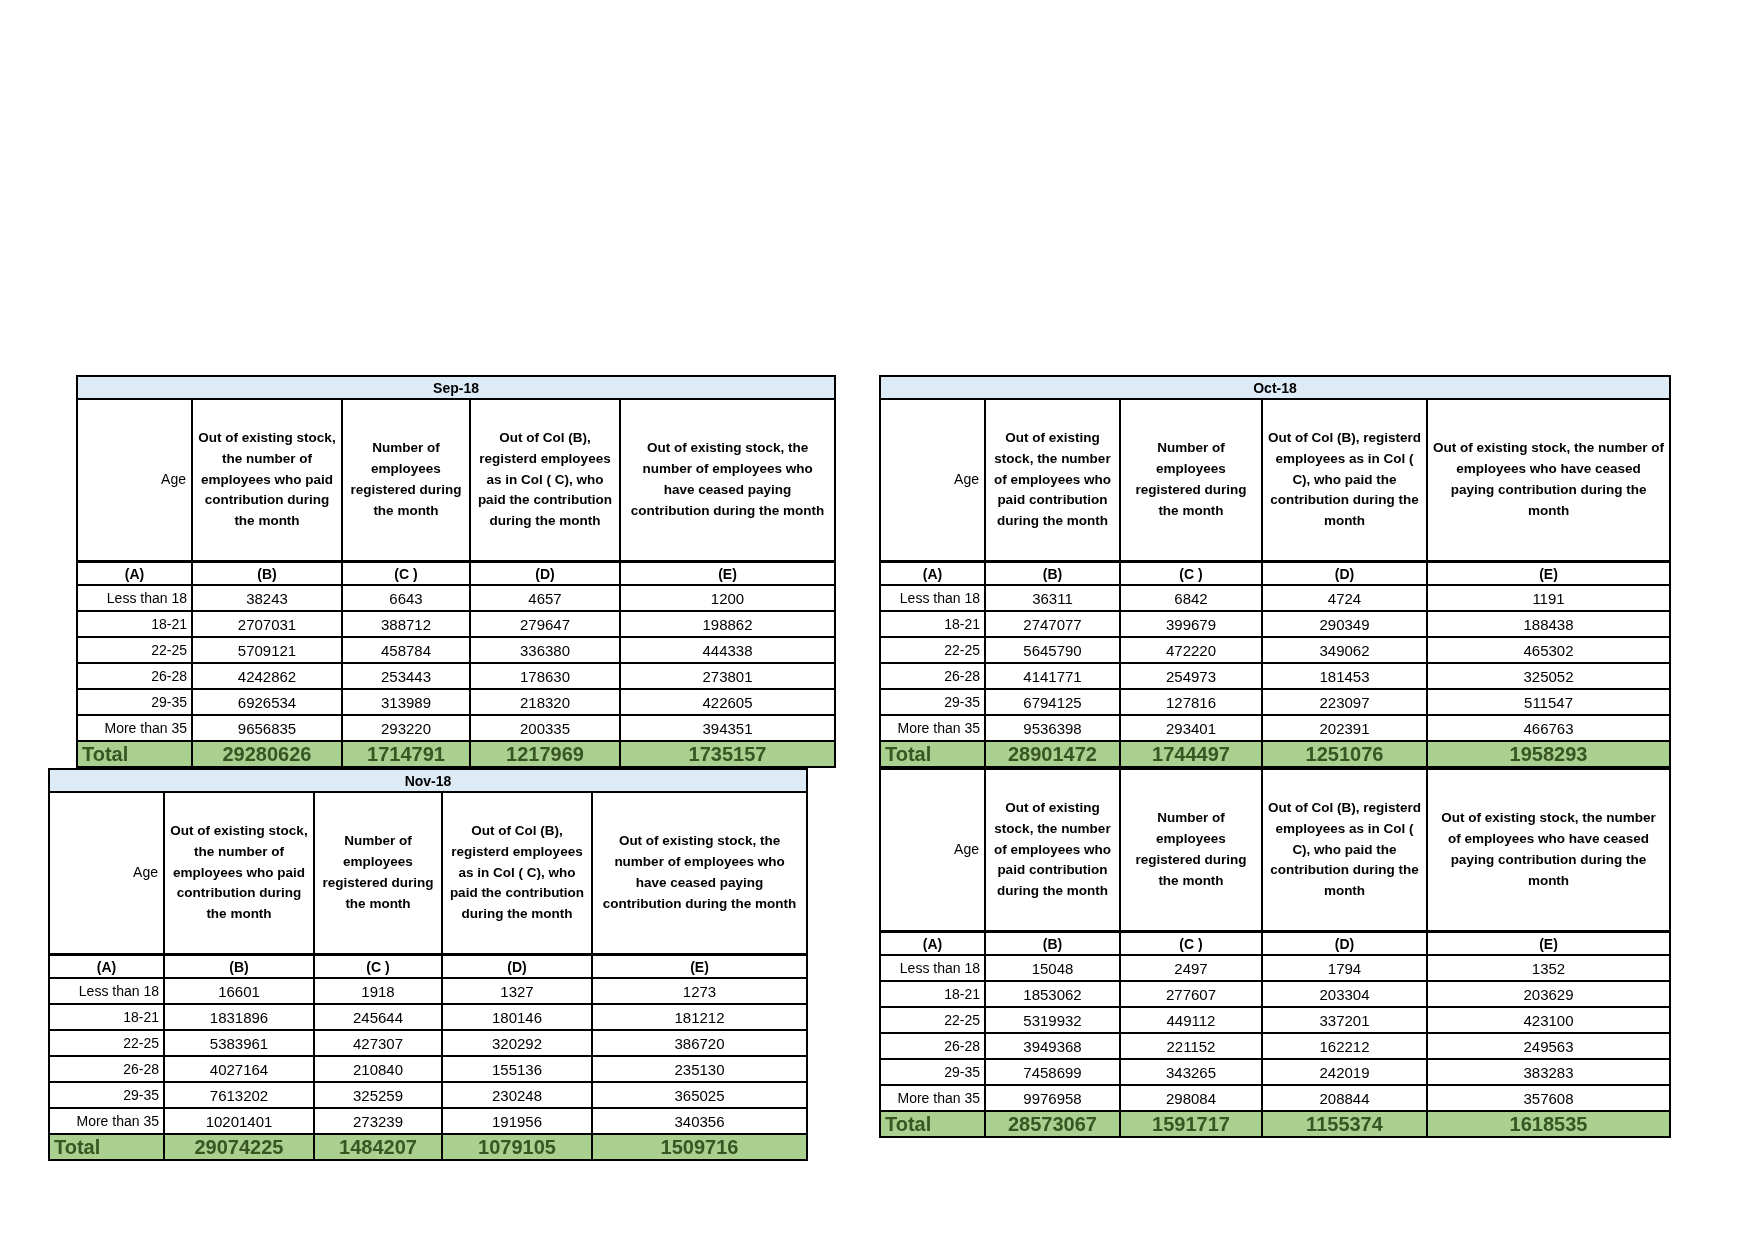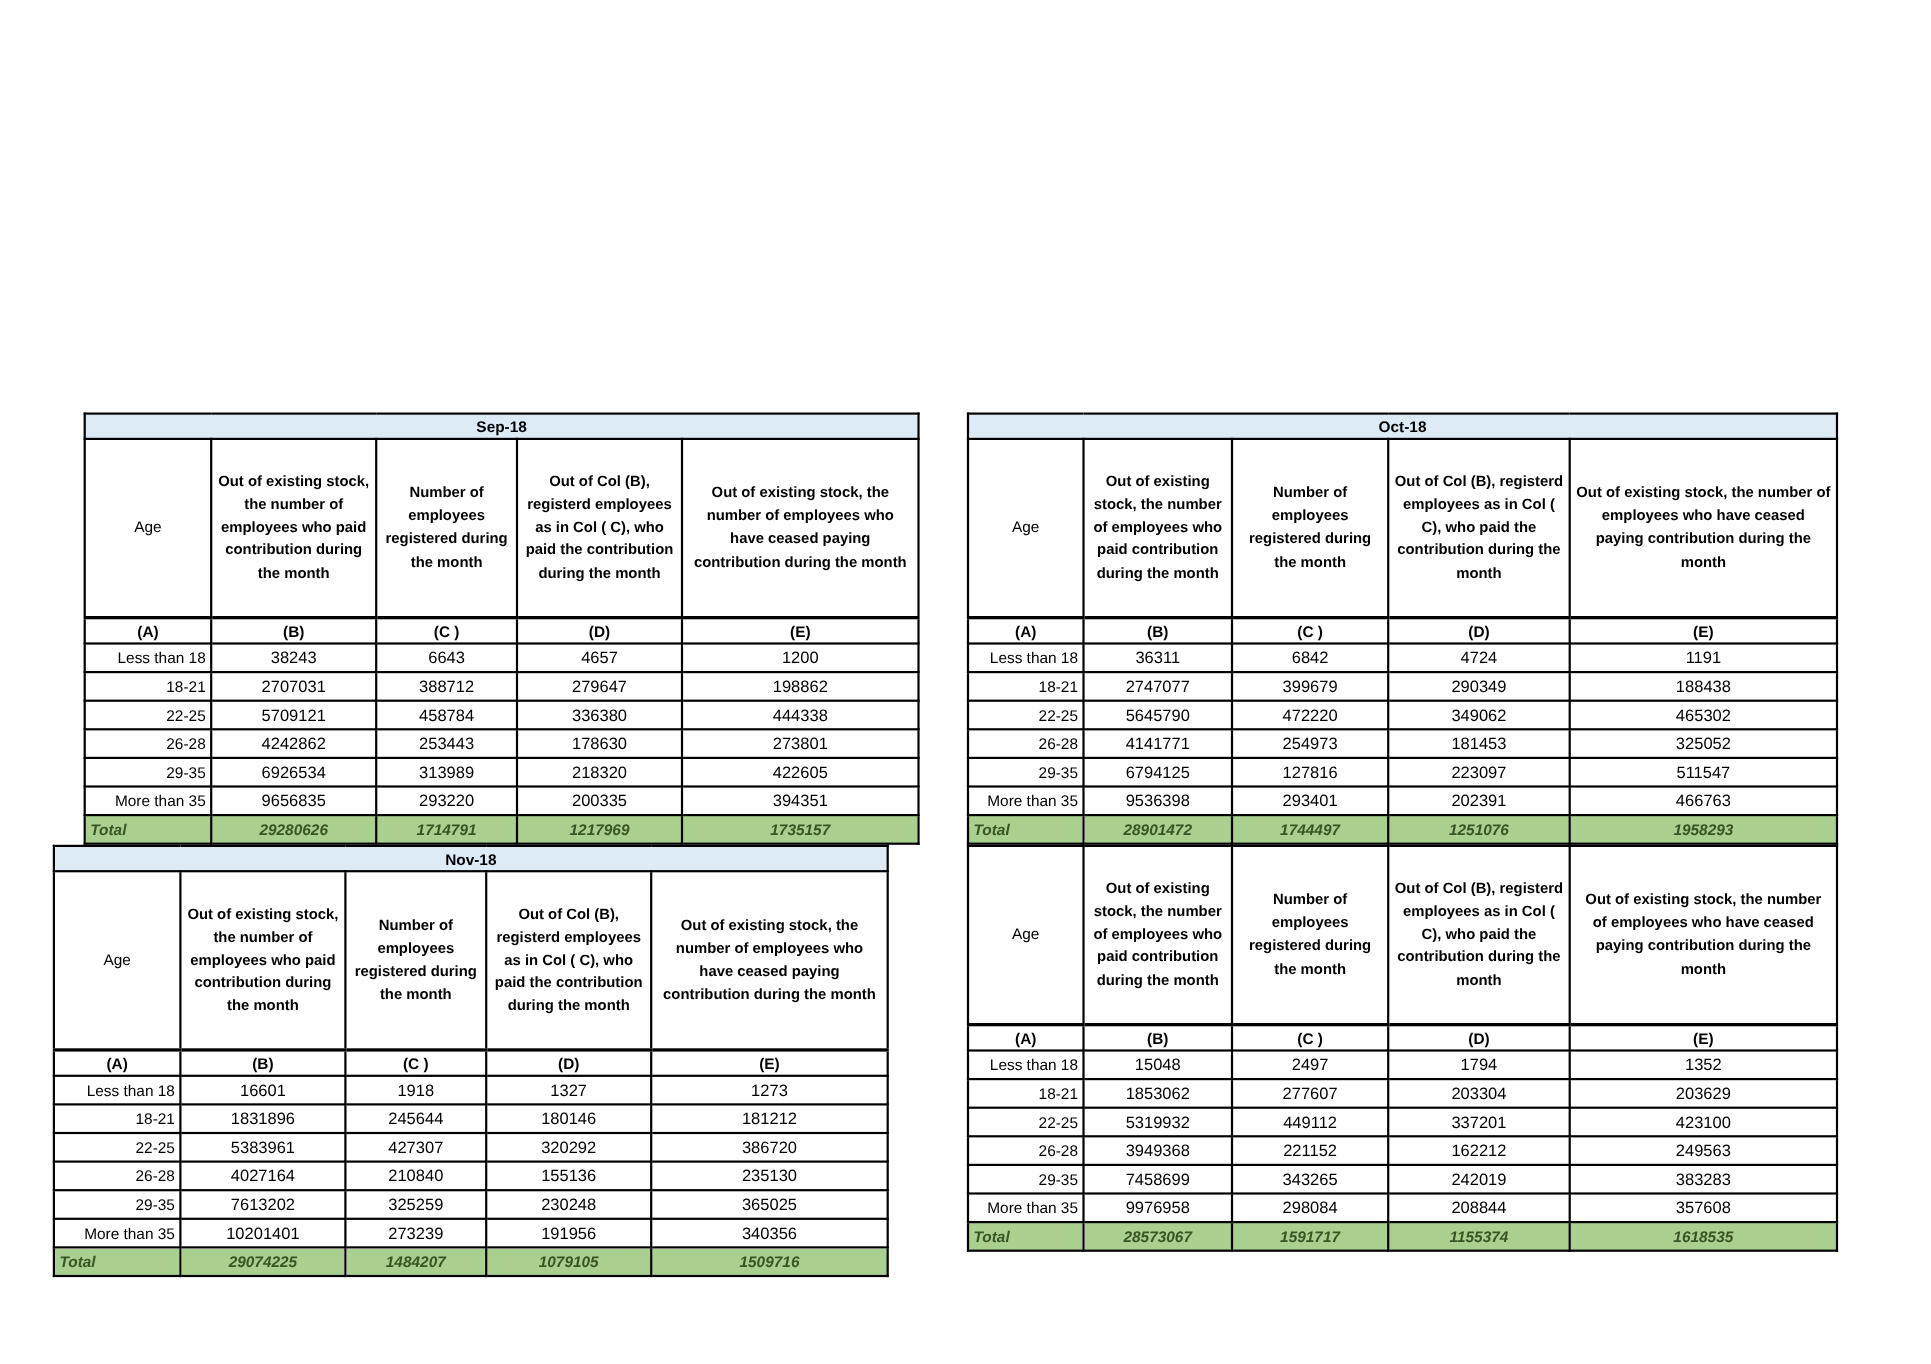--- a/index.html
+++ b/index.html
@@ -17,30 +17,30 @@
   .tbl-right col.c4{width:165px}.tbl-right col.c5{width:243px}
   
   .title-row th{
     height:21px;background:var(--title-bg,#DDEBF7);
     font-size:14px;font-weight:bold;text-align:center;
   }
   .header-row th{
     height:160px;font-size:13.5px;font-weight:bold;text-align:center;
     vertical-align:middle;line-height:1.55;padding:0 5px;
   }
-  .header-row th.age-hdr{font-weight:normal;text-align:center;font-size:14px;}
+  .header-row th.age-hdr{font-weight:normal;text-align:right;font-size:14px;}
   .letter-row th{
     height:21px;font-size:14px;font-weight:bold;text-align:center;
     border-top-width:3px;
   }
   tbody td{height:24px;font-size:15px;text-align:center;vertical-align:middle;}
   tbody td.age-col{text-align:right;font-size:14px;}
   .total-row td{
     height:24px;background:var(--total-bg,#A9D08E);color:var(--total-text,#375623);
-    font-weight:bold;font-size:14px;text-align:center;vertical-align:middle;font-style:italic;
+    font-weight:bold;font-size:20px;text-align:center;vertical-align:middle;
   }
   .total-row td.age-col{text-align:left;}
 </style>
 </head>
 <body>
 
 <div class="month-table tbl-left" style="left:48px;top:375px;width:758px;padding-left:28px;">
   <table>
     <colgroup>
         <col class="c1">

